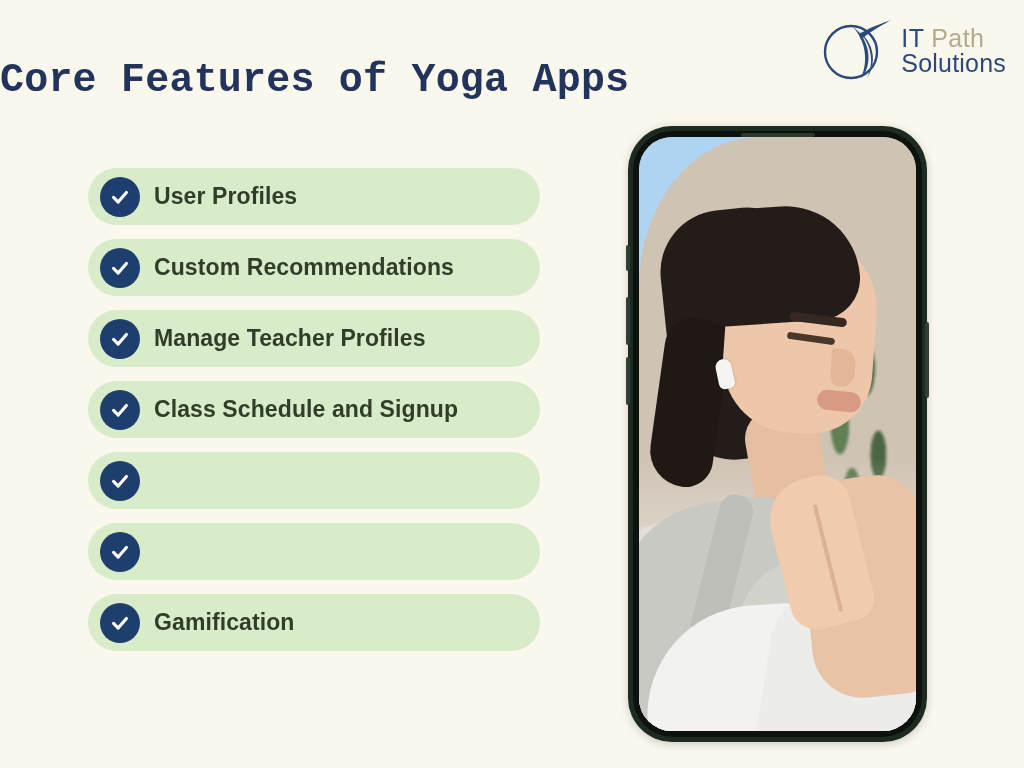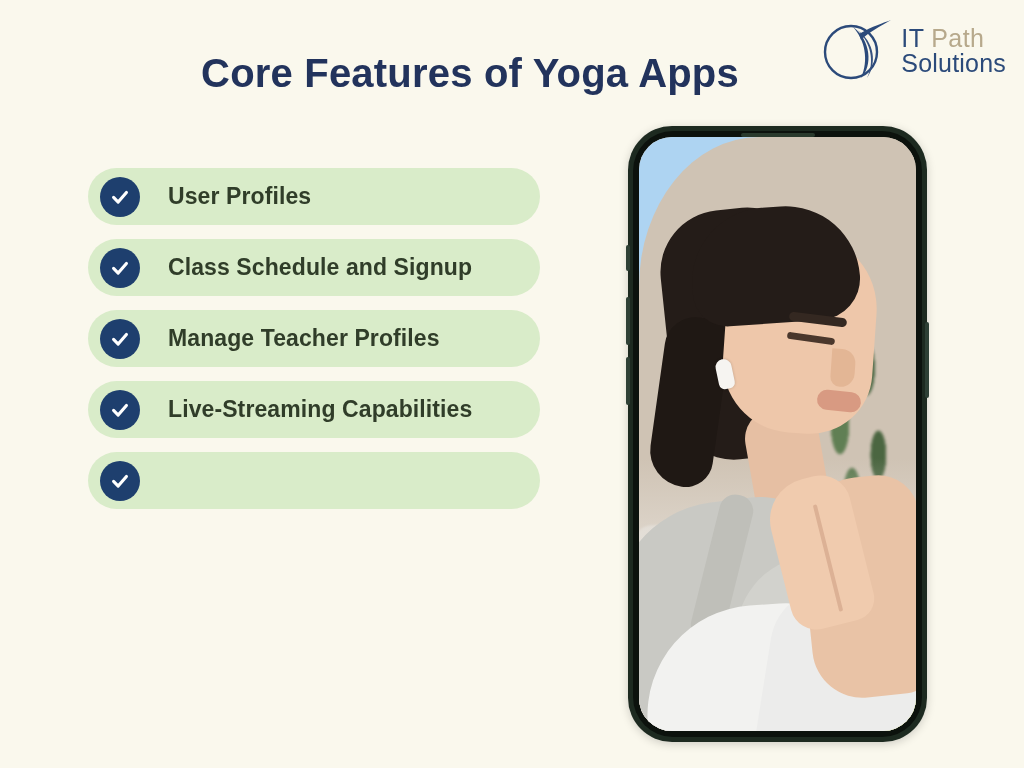--- a/index.html
+++ b/index.html
@@ -62,28 +62,29 @@
     color: #2b4a7a;
     letter-spacing: 0.2px;
     font-weight: 400;
     text-align: center;
   }
 
   
   .page-title {
     position: absolute;
     left: 0;
-    top: 51px;
+    top: 58px;
     width: 940px;
-    text-align: center;
+    text-align: left;
     font-size: 40px;
     font-weight: 700;
     color: #22335c;
     letter-spacing: 0.2px;
     white-space: nowrap;
+    font-family: Liberation Mono, monospace;
   }
 
   
   .feature-list {
     position: absolute;
     left: 88px;
     top: 168px;
     width: 452px;
     display: flex;
     flex-direction: column;
@@ -91,21 +92,20 @@
   }
 
   .feature-item {
     position: relative;
     height: 57px;
     background: #d9ecc9;
     border-radius: 29px;
     display: flex;
     align-items: center;
     padding-left: 12px;
-    gap: 14px;
   }
 
   .check-badge {
     width: 40px;
     height: 40px;
     flex: 0 0 auto;
     border-radius: 50%;
     background: #1e3f6e;
     display: flex;
     align-items: center;
@@ -397,56 +397,71 @@
     <div class="feature-item">
       <span class="check-badge">
         <svg width="22" height="22" viewBox="0 0 24 24">
             <path d="M5 12.5 L10 17.5 L19 7" fill="none" stroke="#ffffff" stroke-width="3.4" stroke-linecap="round" stroke-linejoin="round"></path>
           </svg>
       </span>
       <span class="feature-label">User Profiles</span>
     </div>
 
 
+    <div class="feature-item">
+      <span class="check-badge">
+        <svg width="22" height="22" viewBox="0 0 24 24">
+            <path d="M5 12.5 L10 17.5 L19 7" fill="none" stroke="#ffffff" stroke-width="3.4" stroke-linecap="round" stroke-linejoin="round"></path>
+          </svg>
+      </span>
+      <span class="feature-label">Custom Recommendations</span>
+    </div>
+
+    <div class="feature-item">
+      <span class="check-badge">
+        <svg width="22" height="22" viewBox="0 0 24 24">
+            <path d="M5 12.5 L10 17.5 L19 7" fill="none" stroke="#ffffff" stroke-width="3.4" stroke-linecap="round" stroke-linejoin="round"></path>
+          </svg>
+      </span>
+      <span class="feature-label">Manage Teacher Profiles</span>
+    </div>
 
     <div class="feature-item">
       <span class="check-badge">
         <svg width="22" height="22" viewBox="0 0 24 24">
             <path d="M5 12.5 L10 17.5 L19 7" fill="none" stroke="#ffffff" stroke-width="3.4" stroke-linecap="round" stroke-linejoin="round"></path>
           </svg>
       </span>
       <span class="feature-label">Class Schedule and Signup</span>
     </div>
 
     <div class="feature-item">
       <span class="check-badge">
         <svg width="22" height="22" viewBox="0 0 24 24">
             <path d="M5 12.5 L10 17.5 L19 7" fill="none" stroke="#ffffff" stroke-width="3.4" stroke-linecap="round" stroke-linejoin="round"></path>
           </svg>
       </span>
-      <span class="feature-label">Manage Teacher Profiles</span>
-    </div>
-
-    <div class="feature-item">
-      <span class="check-badge">
-        <svg width="22" height="22" viewBox="0 0 24 24">
-            <path d="M5 12.5 L10 17.5 L19 7" fill="none" stroke="#ffffff" stroke-width="3.4" stroke-linecap="round" stroke-linejoin="round"></path>
-          </svg>
-      </span>
-      <span class="feature-label">Live-Streaming Capabilities</span>
-    </div>
-
-    <div class="feature-item">
-      <span class="check-badge">
-        <svg width="22" height="22" viewBox="0 0 24 24">
-            <path d="M5 12.5 L10 17.5 L19 7" fill="none" stroke="#ffffff" stroke-width="3.4" stroke-linecap="round" stroke-linejoin="round"></path>
-          </svg>
-      </span>
-    </div>
-
+    </div>
+
+    <div class="feature-item">
+      <span class="check-badge">
+        <svg width="22" height="22" viewBox="0 0 24 24">
+            <path d="M5 12.5 L10 17.5 L19 7" fill="none" stroke="#ffffff" stroke-width="3.4" stroke-linecap="round" stroke-linejoin="round"></path>
+          </svg>
+      </span>
+    </div>
+
+    <div class="feature-item">
+      <span class="check-badge">
+        <svg width="22" height="22" viewBox="0 0 24 24">
+            <path d="M5 12.5 L10 17.5 L19 7" fill="none" stroke="#ffffff" stroke-width="3.4" stroke-linecap="round" stroke-linejoin="round"></path>
+          </svg>
+      </span>
+      <span class="feature-label">Gamification</span>
+    </div>
 
   </div>
 
   <div class="phone">
     <div class="btn-side btn-silent"></div>
     <div class="btn-side btn-volup"></div>
     <div class="btn-side btn-voldn"></div>
     <div class="btn-side btn-power"></div>
 
     <div class="phone-frame-inner"></div>

